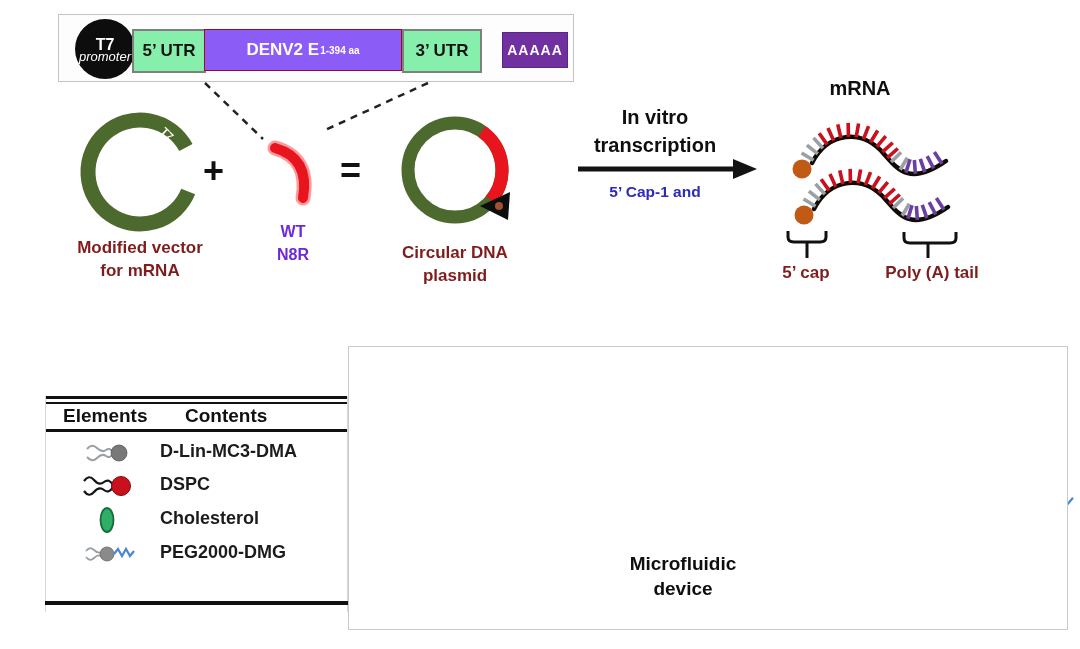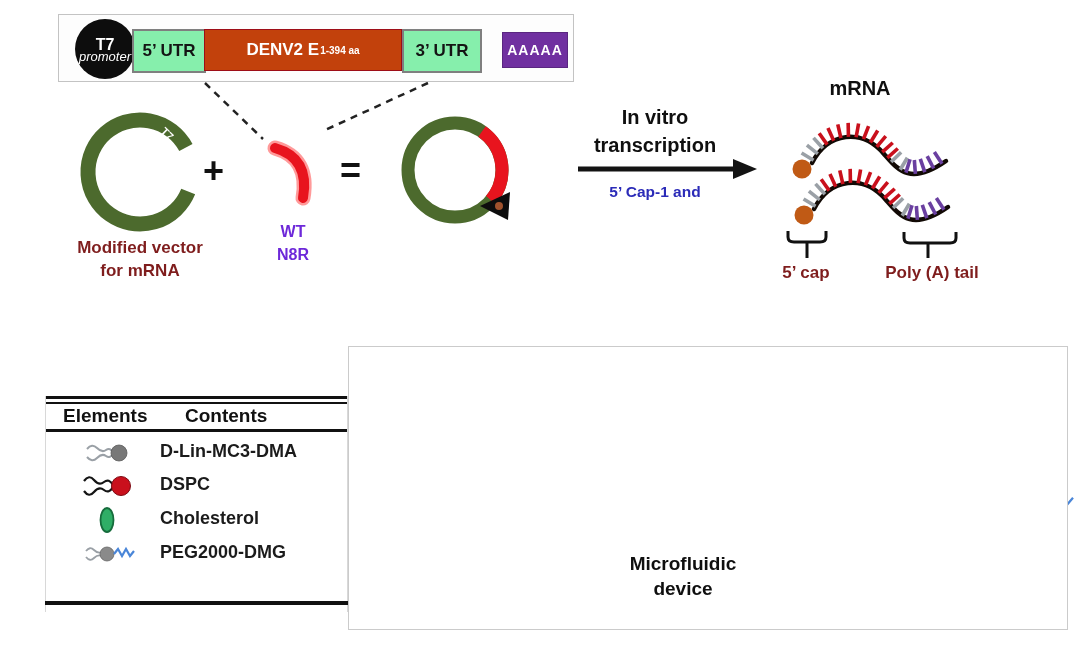--- a/index.html
+++ b/index.html
@@ -13,21 +13,21 @@
   .construct-box{position:absolute;left:58px;top:14px;width:514px;height:66px;
                  border:1px solid #c3c3c3;z-index:2;background:#fdfdfd;}
   .t7-badge{position:absolute;left:75px;top:19px;width:60px;height:60px;border-radius:50%;
             background:#0d0d0d;z-index:3;display:flex;flex-direction:column;align-items:center;
             justify-content:center;color:#fff;}
   .t7-badge .big{font-size:16px;font-weight:bold;line-height:15px;}
   .t7-badge .small{font-size:13px;font-style:italic;line-height:9px;}
   .seg{position:absolute;z-index:3;display:flex;align-items:center;justify-content:center;
        font-weight:bold;}
   .seg.gray{background:#86efac;border:2px solid #7f7f7f;color:#141414;font-size:17px;}
-  .seg.red{background:#c2410c;border:1px solid #9d0d16;color:#fff;font-size:17px;}
+  .seg.red{background:#8b5cf6;border:1px solid #9d0d16;color:#fff;font-size:17px;}
   .seg.purple{background:#7030a0;border:1px solid #5a2680;color:#fff;font-size:14px;letter-spacing:1px;}
   .seg sub{font-size:10px;font-weight:bold;margin-left:1px;}
 
   .caption{font-size:17px;font-weight:bold;line-height:23px;color:#7f1d1d;}
   .opsign{font-size:36px;font-weight:bold;color:#111;}
   .redtxt{color:#6d28d9;font-size:16px;font-weight:bold;line-height:23px;}
   .ivt-t{font-size:20px;font-weight:bold;line-height:28px;color:#0f0f0f;}
   .bluetxt{color:#2b2bb8;font-size:15.5px;font-weight:bold;line-height:24px;}
 
   
@@ -570,20 +570,24 @@
 
   <div class="lbl opsign" style="left:203px;top:150px;">+</div>
 
   <div class="lbl redtxt ctr" style="left:268px;top:220px;width:50px;">
     <span style="display:block">WT</span>
     <span style="display:block">N8R</span>
   </div>
 
   <div class="lbl opsign" style="left:340px;top:150px;">=</div>
 
+  <div class="lbl caption ctr" style="left:380px;top:241px;width:150px;">
+    <span style="display:block">Circular DNA</span>
+    <span style="display:block">plasmid</span>
+  </div>
 
   <div class="lbl ivt-t ctr" style="left:575px;top:103px;width:160px;">
     <span style="display:block">In vitro</span>
     <span style="display:block">transcription</span>
   </div>
   <div class="lbl bluetxt ctr" style="left:565px;top:180px;width:180px;">5’ Cap-1 and</div>
 
   <div class="lbl ivt-t ctr" style="left:810px;top:74px;width:100px;">mRNA</div>
   <div class="lbl caption ctr" style="left:771px;top:261px;width:70px;">5’ cap</div>
   <div class="lbl caption ctr" style="left:857px;top:261px;width:150px;">Poly (A) tail</div>

